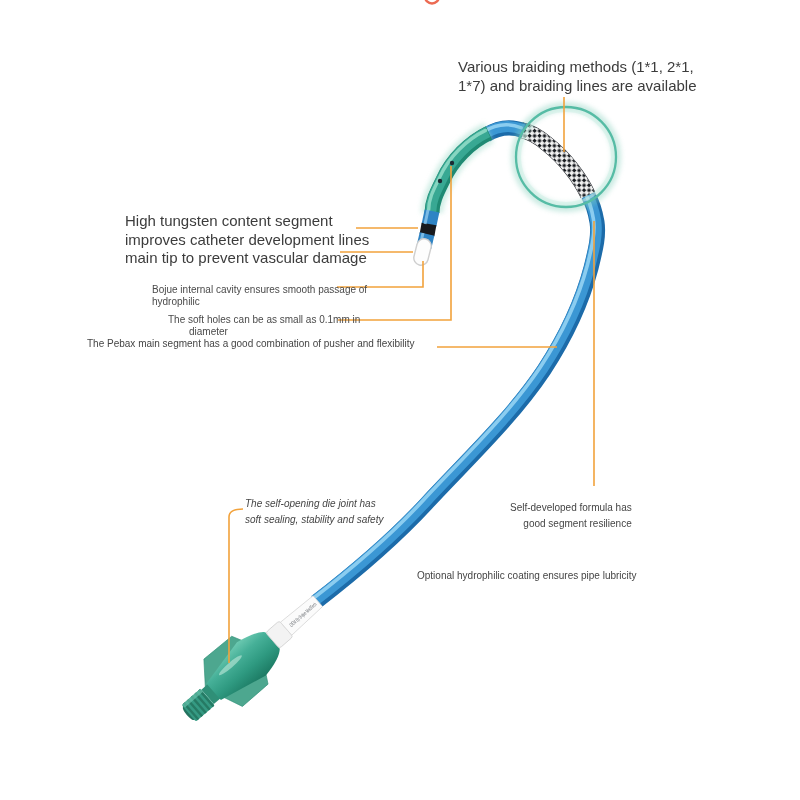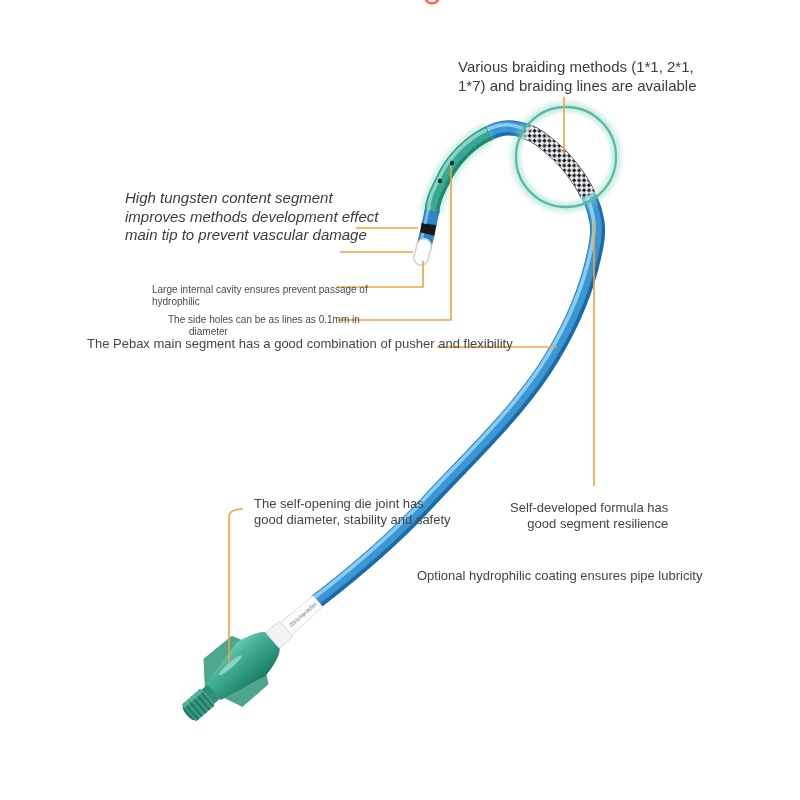--- a/index.html
+++ b/index.html
@@ -4,29 +4,29 @@
 <style>
   html,body{margin:0;padding:0;background:#ffffff;}
   .stage{
     position:relative;width:800px;height:780px;background:#ffffff;overflow:hidden;
     font-family:"Liberation Sans", sans-serif;
   }
   .stage svg{position:absolute;left:0;top:0;}
   .lbl{position:absolute;color:#3c3c3c;}
   .lbl div{white-space:nowrap;}
   .lbl-lg{font-size:15px;line-height:18.5px;}
-  .lbl-md{font-size:13px;line-height:16px;color:#454545;}
+  .lbl-md{font-size:10px;line-height:16px;color:#454545;}
   .lbl-sm{font-size:10px;line-height:11.5px;color:#4a4a4a;}
   .pos-braiding{left:458px;top:57px;line-height:19px;}
-  .pos-tungsten{left:125px;top:189px;font-style:italic;}
+  .pos-tungsten{left:125px;top:212px;}
   .pos-cavity{left:152px;top:284px;}
   .pos-sideholes{left:168px;top:314px;}
   .pos-sideholes .indent{margin-left:21px;}
   .pos-pebax{left:87px;top:336px;}
-  .pos-diejoint{left:254px;top:496px;}
+  .pos-diejoint{left:245px;top:496px;font-style:italic;}
   .pos-formula{left:510px;top:500px;text-align:right;}
   .pos-coating{left:417px;top:568px;}
 </style>
 </head>
 <body>
 
 <div class="stage">
 
   <svg width="800" height="800" viewBox="0 0 800 800">
     <defs>
@@ -135,41 +135,41 @@
     </g>
   </svg>
 
   <div class="lbl lbl-lg pos-braiding">
     <div>Various braiding methods (1*1, 2*1,</div>
     <div>1*7) and braiding lines are available</div>
   </div>
 
   <div class="lbl lbl-lg pos-tungsten">
     <div>High tungsten content segment</div>
-    <div>improves methods development effect</div>
+    <div>improves catheter development lines</div>
     <div>main tip to prevent vascular damage</div>
   </div>
 
   <div class="lbl lbl-sm pos-cavity">
-    <div>Large internal cavity ensures prevent passage of</div>
+    <div>Bojue internal cavity ensures smooth passage of</div>
     <div>hydrophilic</div>
   </div>
 
   <div class="lbl lbl-sm pos-sideholes">
-    <div>The side holes can be as lines as 0.1mm in</div>
+    <div>The soft holes can be as small as 0.1mm in</div>
     <div class="indent">diameter</div>
   </div>
 
   <div class="lbl lbl-md pos-pebax">
     <div>The Pebax main segment has a good combination of pusher and flexibility</div>
   </div>
 
   <div class="lbl lbl-md pos-diejoint">
     <div>The self-opening die joint has</div>
-    <div>good diameter, stability and safety</div>
+    <div>soft sealing, stability and safety</div>
   </div>
 
   <div class="lbl lbl-md pos-formula">
     <div>Self-developed formula has</div>
     <div>good segment resilience</div>
   </div>
 
   <div class="lbl lbl-md pos-coating">
     <div>Optional hydrophilic coating ensures pipe lubricity</div>
   </div>

